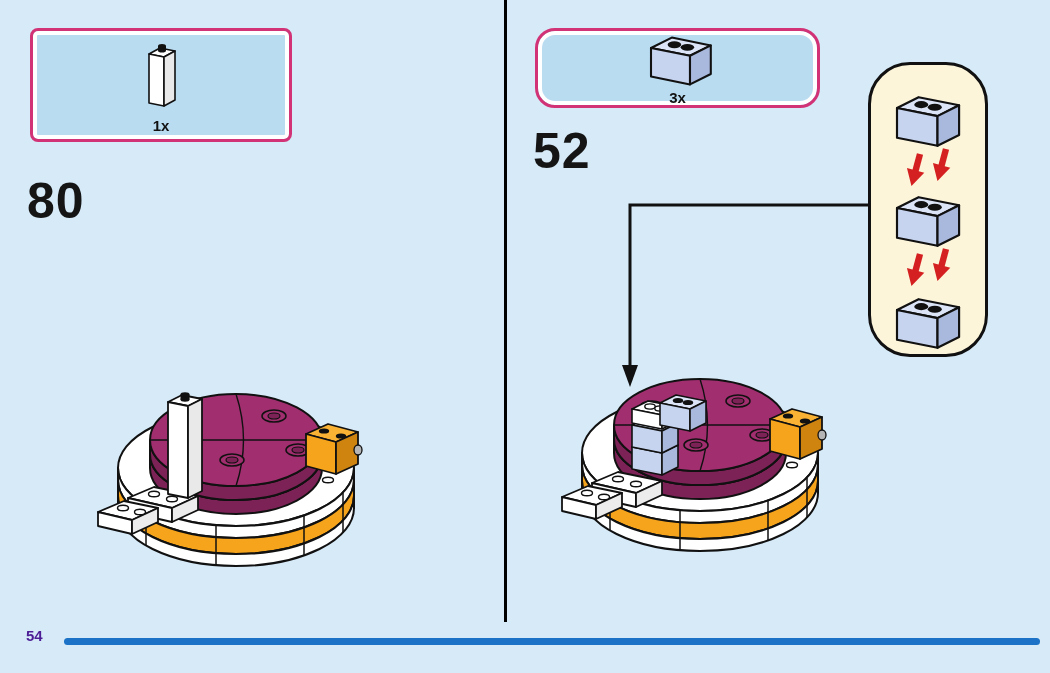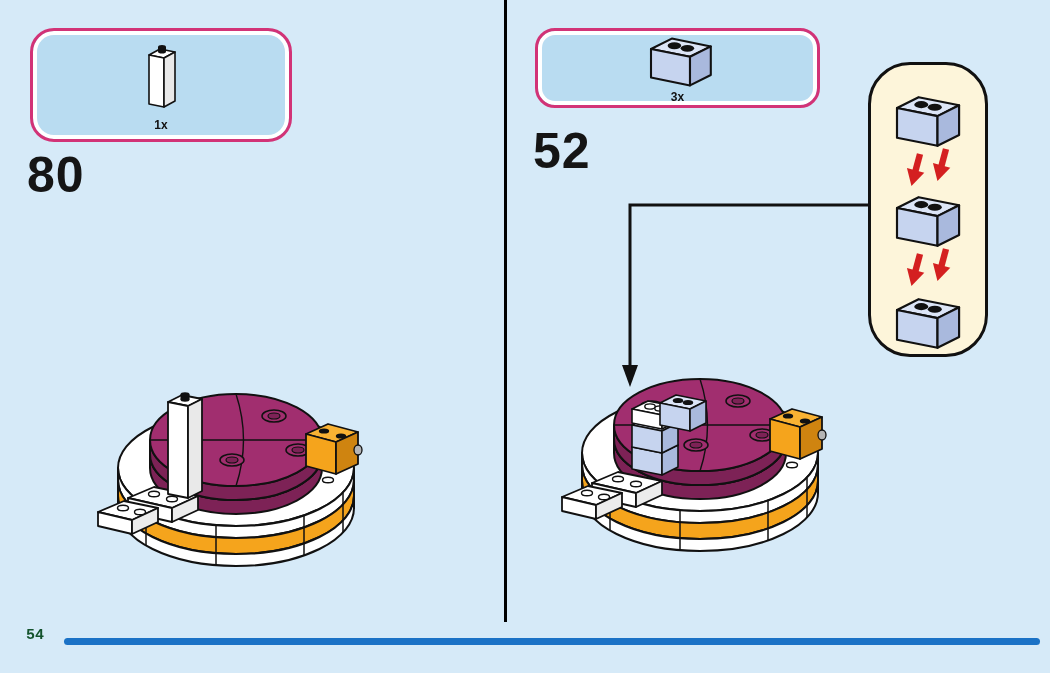--- a/index.html
+++ b/index.html
@@ -4,46 +4,46 @@
 <style>
   html,body { margin:0; padding:0; }
   body { font-family:"Liberation Sans", sans-serif; }
   .page {
     position:relative; width:1050px; height:673px;
     background:#d6eaf8; overflow:hidden;
   }
   .parts-box {
     position:absolute;
     border:3px solid #d23377;
-    border-radius:24px;
+    border-radius:8px;
     background:#b9dcf1;
     box-shadow: inset 0 0 0 4px #ffffff;
     display:flex; flex-direction:column; align-items:center; justify-content:center;
     box-sizing:border-box;
   }
   .parts-box-left { left:30px; top:28px; width:262px; height:114px; }
   .parts-box-right { left:535px; top:28px; width:285px; height:80px; border-radius:20px; }
-  .part-count { font-size:12px; font-weight:bold; color:#111; line-height:1; margin-top:2px; }
+  .part-count { font-size:15px; font-weight:bold; color:#111; line-height:1; margin-top:2px; }
   .step-number {
     position:absolute; font-size:50px; font-weight:800; color:#151515;
     line-height:1; letter-spacing:1px;
   }
-  .step-number-left { left:27px; top:150px; }
+  .step-number-left { left:27px; top:176px; }
   .step-number-right { left:533px; top:126px; }
   .divider { position:absolute; left:504px; top:0; width:3px; height:622px; background:#000; }
   .assembly { position:absolute; }
   .assembly-left { left:36px; top:330px; }
   .assembly-right { left:500px; top:315px; }
   .connector { position:absolute; left:620px; top:195px; }
   .callout {
     position:absolute; left:868px; top:62px; width:120px; height:295px;
     background:#fdf5da; border:3.5px solid #111; border-radius:42px;
     box-sizing:border-box; display:flex; align-items:center; justify-content:center;
   }
-  .footer-num { position:absolute; left:26px; top:627px; font-size:15px; font-weight:bold; color:#14532d;font-family:Liberation Mono, monospace; }
+  .footer-num { position:absolute; left:26px; top:627px; font-size:15px; font-weight:bold; color:#4c1d95; }
   .footer-rule { position:absolute; left:64px; top:638px; width:976px; height:7px; background:#1b72c6; border-radius:4px; }
   .defs-holder { position:absolute; width:0; height:0; overflow:hidden; }
 </style>
 </head>
 <body>
 
 <svg class="defs-holder" aria-hidden="true">
   <defs>
     <g id="blue-brick">
       <polygon points="0,0 16,-8 46,-2 30,6" fill="#dce5f7" stroke="#111" stroke-width="1.6" stroke-linejoin="round"></polygon>

